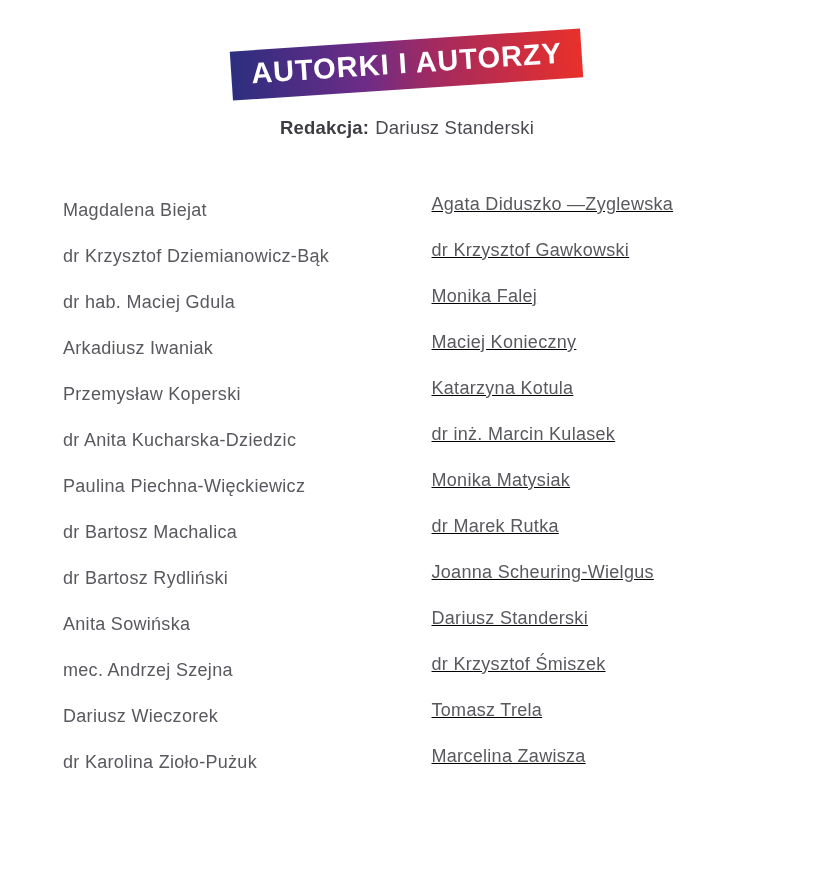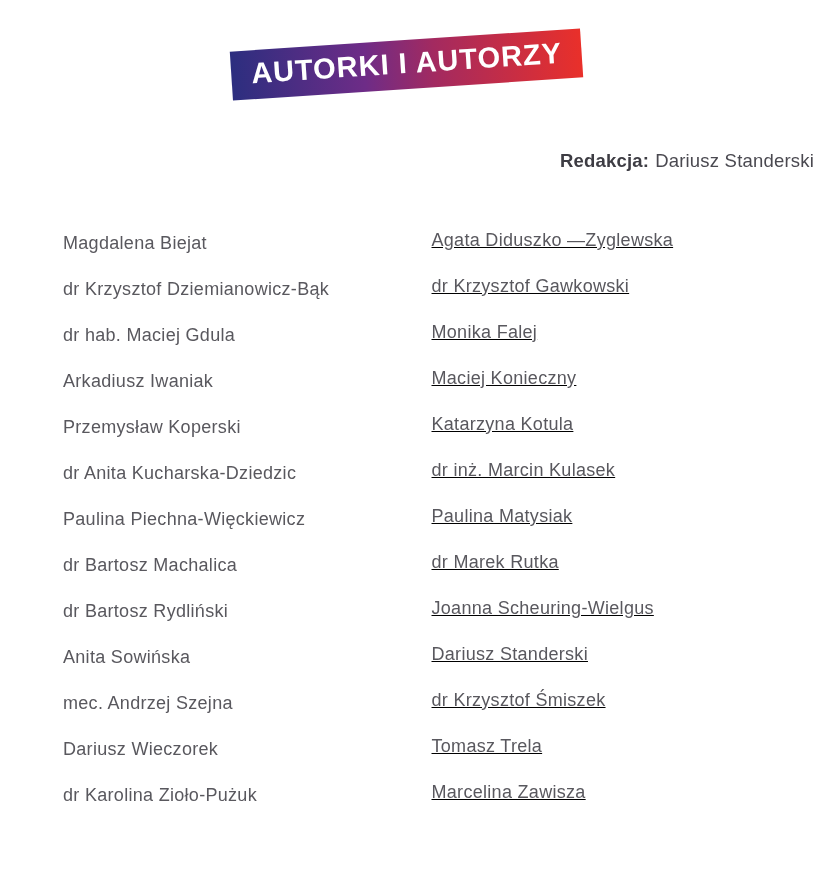--- a/index.html
+++ b/index.html
@@ -26,36 +26,35 @@
     padding: 7px 20px 9px 20px;
   }
   .banner-title {
     color: #ffffff;
     font-size: 29px;
     font-weight: 800;
     letter-spacing: 1px;
     white-space: nowrap;
   }
   .editor-line {
-    text-align: right;
-    margin-top: 61px;
+    text-align: center;
+    margin-top: 28px;
     font-size: 18.5px;
     color: #4a4950;
     letter-spacing: 0.2px;
   }
   .editor-label {
     font-weight: 700;
     color: #3d3c43;
     margin-right: 6px;
   }
   .columns {
     display: flex;
     margin-top: 58px;
     padding: 0 60px 0 63px;
-    align-items: center;
   }
   .col {
     flex: 1 1 50%;
   }
   .col-right {
     margin-top: -6px;
     padding-left: 23px;
     box-sizing: border-box;
     text-decoration: underline;
   }
@@ -107,21 +106,21 @@
         </ul>
     </div>
     <div class="col col-right">
       <ul class="author-list">
           <li>Agata Diduszko —Zyglewska</li>
           <li>dr Krzysztof Gawkowski</li>
           <li>Monika Falej</li>
           <li>Maciej Konieczny</li>
           <li>Katarzyna Kotula</li>
           <li>dr inż. Marcin Kulasek</li>
-          <li>Paulina Matysiak</li>
+          <li>Monika Matysiak</li>
           <li>dr Marek Rutka</li>
           <li>Joanna Scheuring-Wielgus</li>
           <li>Dariusz Standerski</li>
           <li>dr Krzysztof Śmiszek</li>
           <li>Tomasz Trela</li>
           <li>Marcelina Zawisza</li>
         </ul>
     </div>
   </div>
 

